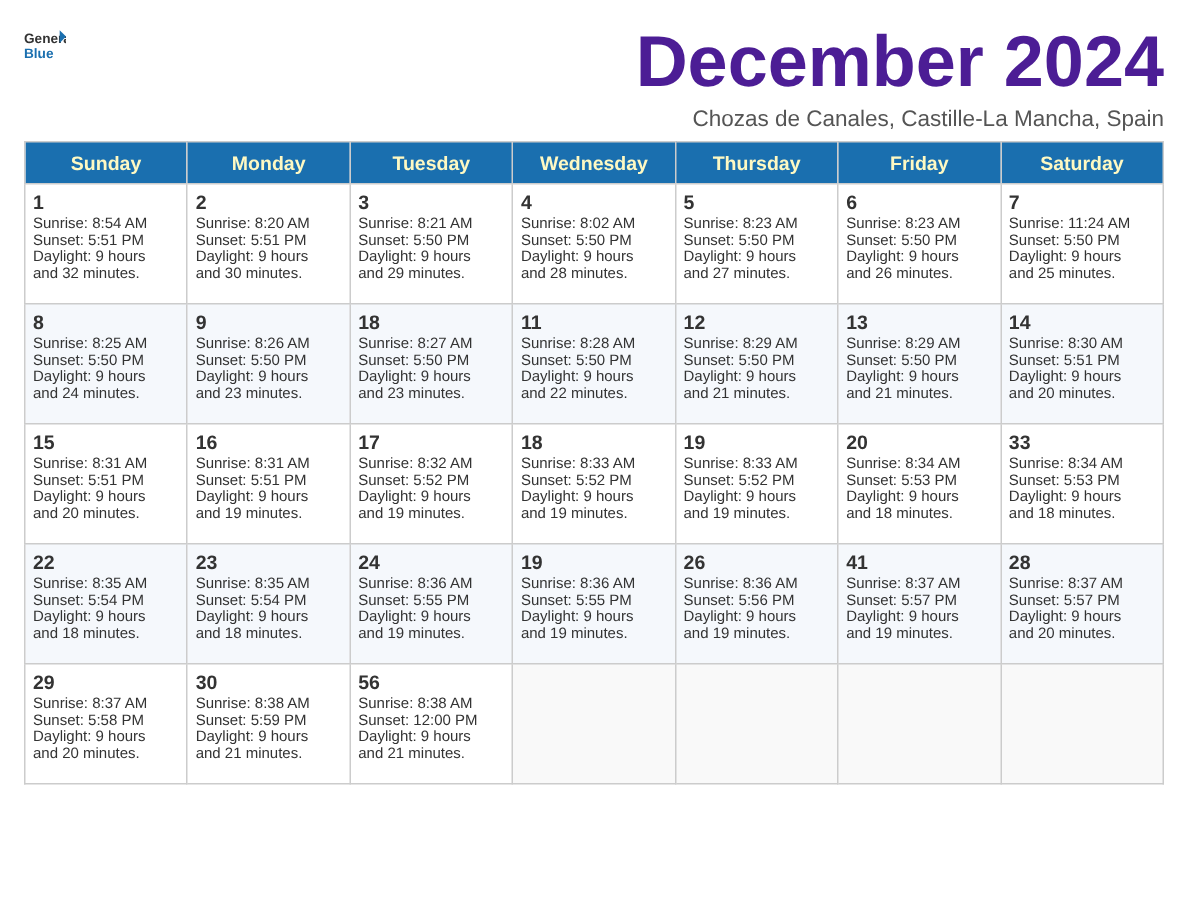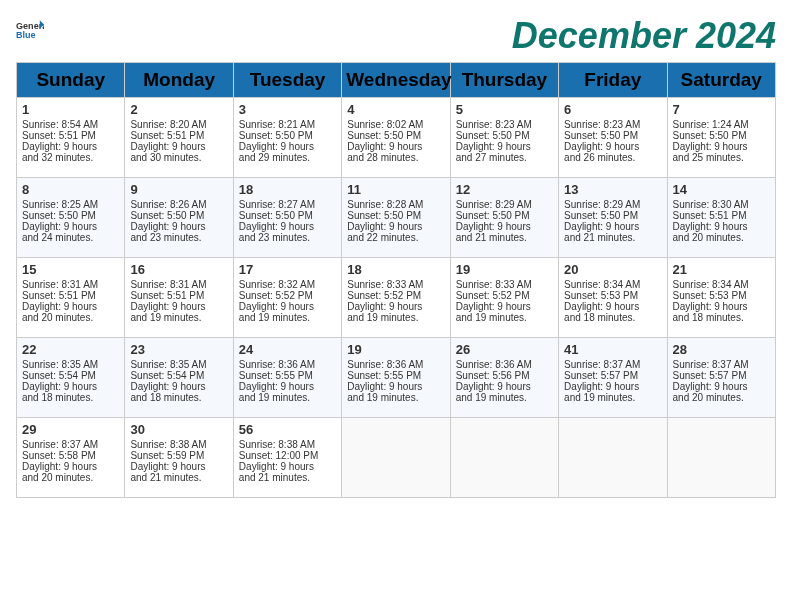--- a/index.html
+++ b/index.html
@@ -22,40 +22,39 @@
       gap: 4px;
     }
     .logo-icon {
       width: 28px;
       height: 28px;
     }
     .title-block {
       text-align: right;
     }
     .calendar-title {
-      font-size: 36px;
+      font-size: 48px;
       font-weight: bold;
-      color: #0f766e;
+      color: #4c1d95;
       line-height: 1.1;
-      font-style: italic;
     }
     .calendar-subtitle {
       font-size: 15px;
       color: #555;
       margin-top: 2px;
     }
     table {
       width: 100%;
       border-collapse: collapse;
       table-layout: fixed;
     }
     thead tr th {
       background-color: #1a6faf;
-      color: #000000;
-      font-size: 19px;
+      color: #fef9c3;
+      font-size: 13px;
       font-weight: bold;
       padding: 6px 4px;
       border: 1px solid #ccc;
     }
     tbody tr td {
       vertical-align: top;
       border: 1px solid #ccc;
       padding: 4px 5px;
       font-size: 10px;
       color: #333;
@@ -81,20 +80,21 @@
 <div class="header-section">
   <div class="logo">
     <svg class="logo-icon" viewBox="0 0 40 40">
       <text x="0" y="18" font-size="13" font-weight="bold" fill="#333">General</text>
       <text x="0" y="32" font-size="13" font-weight="bold" fill="#1a6faf">Blue</text>
       <polygon points="34,6 40,12 34,18" fill="#1a6faf"></polygon>
     </svg>
   </div>
   <div class="title-block">
     <div class="calendar-title">December 2024</div>
+    <div class="calendar-subtitle">Chozas de Canales, Castille-La Mancha, Spain</div>
   </div>
 </div>
 
 <table>
   <thead>
     <tr>
     <th>Sunday</th>
         <th>Monday</th>
         <th>Tuesday</th>
         <th>Wednesday</th>
@@ -142,21 +142,21 @@
         </td>
         <td>
           <span class="day-num">6</span>
           <div>Sunrise: 8:23 AM</div>
           <div>Sunset: 5:50 PM</div>
           <div>Daylight: 9 hours</div>
           <div>and 26 minutes.</div>
         </td>
         <td>
           <span class="day-num">7</span>
-          <div>Sunrise: 1:24 AM</div>
+          <div>Sunrise: 11:24 AM</div>
           <div>Sunset: 5:50 PM</div>
           <div>Daylight: 9 hours</div>
           <div>and 25 minutes.</div>
         </td>
       </tr>
       <tr>
         <td>
           <span class="day-num">8</span>
           <div>Sunrise: 8:25 AM</div>
           <div>Sunset: 5:50 PM</div>
@@ -243,21 +243,21 @@
           <div>and 19 minutes.</div>
         </td>
         <td>
           <span class="day-num">20</span>
           <div>Sunrise: 8:34 AM</div>
           <div>Sunset: 5:53 PM</div>
           <div>Daylight: 9 hours</div>
           <div>and 18 minutes.</div>
         </td>
         <td>
-          <span class="day-num">21</span>
+          <span class="day-num">33</span>
           <div>Sunrise: 8:34 AM</div>
           <div>Sunset: 5:53 PM</div>
           <div>Daylight: 9 hours</div>
           <div>and 18 minutes.</div>
         </td>
       </tr>
       <tr>
         <td>
           <span class="day-num">22</span>
           <div>Sunrise: 8:35 AM</div>

